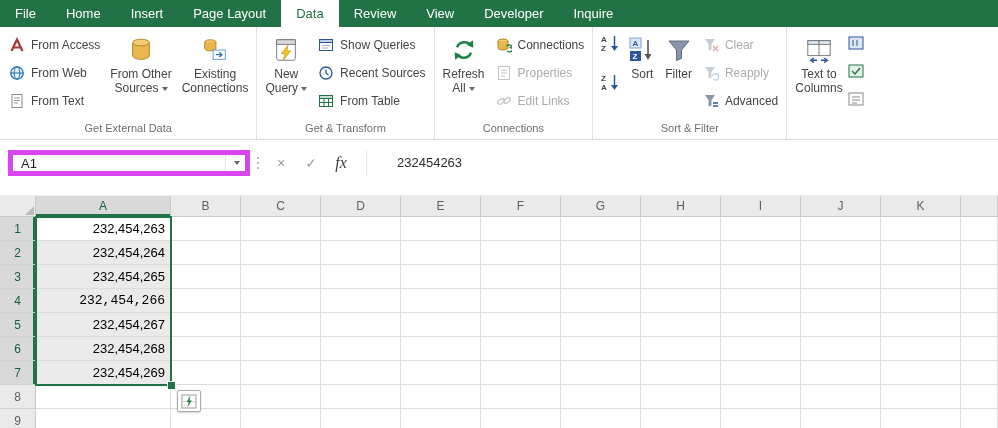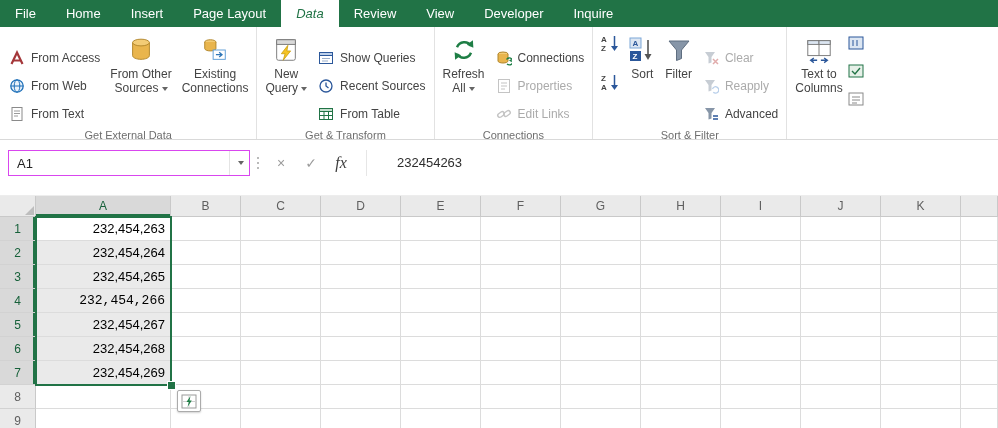--- a/index.html
+++ b/index.html
@@ -3,49 +3,49 @@
 <meta charset="utf-8">
 <style>
   * { margin:0; padding:0; box-sizing:border-box; }
   html,body { width:998px; height:428px; overflow:hidden; background:#fff;
               font-family:"Liberation Sans", sans-serif; }
   svg text { font-family:"Liberation Sans", sans-serif; font-weight:bold; }
 
   
   .tabbar { height:27px; background:#217346; display:flex; align-items:stretch; color:#fff; }
   .tab { padding:0 15px; display:flex; align-items:center; font-size:13px; white-space:nowrap; cursor:default; }
-  .tab.active { background:#fff; color:#217346;font-style:italic; }
+  .tab.active { background:#fff; color:#217346; }
   .tellme { flex:1; margin-left:14px; display:flex; align-items:center; gap:7px; font-size:13px;
             white-space:nowrap; overflow:hidden; }
 
   
   .ribbon { height:113px; background:#fff; border-bottom:1px solid #d9d9d9; display:flex; overflow:hidden; }
   .rgroup { flex:none; display:flex; flex-direction:column; border-right:1px solid #e2e2e2; padding:1px 3px 0; }
   .rgc { flex:1; display:flex; align-items:stretch; }
   .rgl { height:18px; line-height:15px; font-size:11px; color:#6e6e6e; text-align:center; white-space:nowrap; }
-  .scol { display:flex; flex-direction:column; justify-content:flex-start; padding-top:16px; }
+  .scol { display:flex; flex-direction:column; justify-content:flex-start; padding-top:3px; }
   .sbtn { height:28px; display:flex; align-items:center; gap:5px; font-size:12px; color:#444;
           padding:0 5px; white-space:nowrap; }
   .sbtn .ic { width:18px; height:16px; display:inline-flex; align-items:center; justify-content:center; flex:none; }
   .bbtn { display:flex; flex-direction:column; align-items:center; padding:5px 5px 0; font-size:12px;
           color:#444; text-align:center; white-space:nowrap; }
   .bbtn .icL { height:34px; display:flex; align-items:center; }
   .bbtn .l1, .bbtn .l2 { line-height:14px; }
   .dd { display:inline-block; margin-left:3px; border-left:3px solid transparent; border-right:3px solid transparent;
         border-top:4px solid #656565; vertical-align:middle; }
   .disabled { color:#ababab; }
   .icol { display:flex; flex-direction:column; padding-top:3px; }
   .ibtn { height:28px; width:28px; display:flex; align-items:center; justify-content:center; margin-bottom:11px; }
   .clipcol { display:flex; flex-direction:column; padding-top:3px; }
   .clipbtn { height:28px; width:20px; display:flex; align-items:center; }
 
   
   .fbar { height:56px; background:#fff; display:flex; align-items:flex-start; padding:10px 0 0 8px;
           border-bottom:1px solid #ededed; }
-  .namebox { width:242px; height:26px; border:1px solid #d946ef; background:#fff; display:flex; align-items:center; }
+  .namebox { width:242px; height:26px; border:5px solid #d946ef; background:#fff; display:flex; align-items:center; }
   .nb-text { flex:1; padding-left:8px; font-size:13px; color:#222; }
   .nb-arrow { width:20px; height:100%; display:flex; align-items:center; justify-content:center;
               border-left:1px solid #e4e4e4; }
   .fsplit { width:16px; height:26px; display:flex; align-items:center; justify-content:center; cursor:col-resize; }
   .fsplit::before { content:""; width:2px; height:2px; border-radius:50%; background:#a3a3a3;
                     box-shadow:0 5px 0 #a3a3a3, 0 -5px 0 #a3a3a3; display:block; }
   .fbtn { width:30px; height:26px; border:none; background:none; font-size:14px; color:#9b9b9b;
           display:flex; align-items:center; justify-content:center; cursor:default; }
   .fbtn.fx { font-family:"Liberation Serif", serif; font-style:italic; font-size:16px; color:#3d3d3d; }
   .fvalue { flex:1; height:26px; line-height:26px; font-size:13px; color:#2e2e2e; margin-left:10px;

